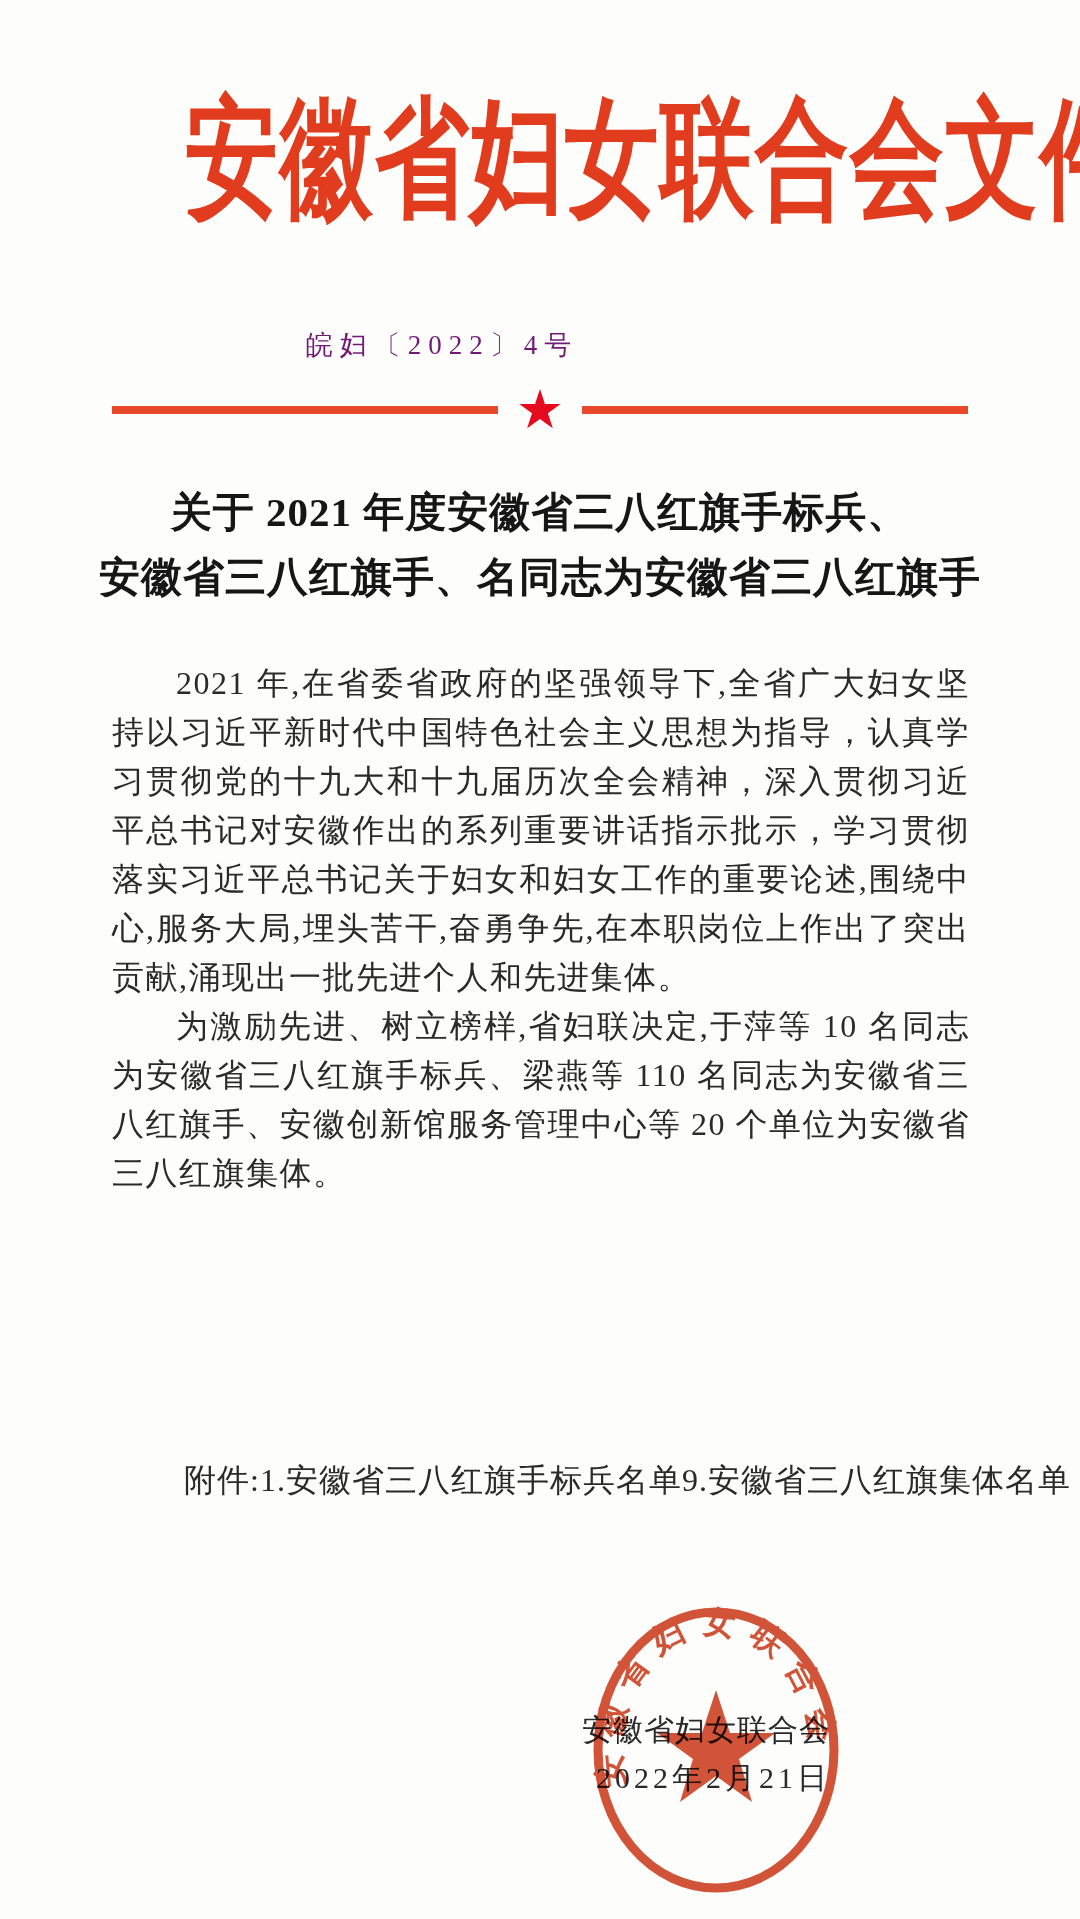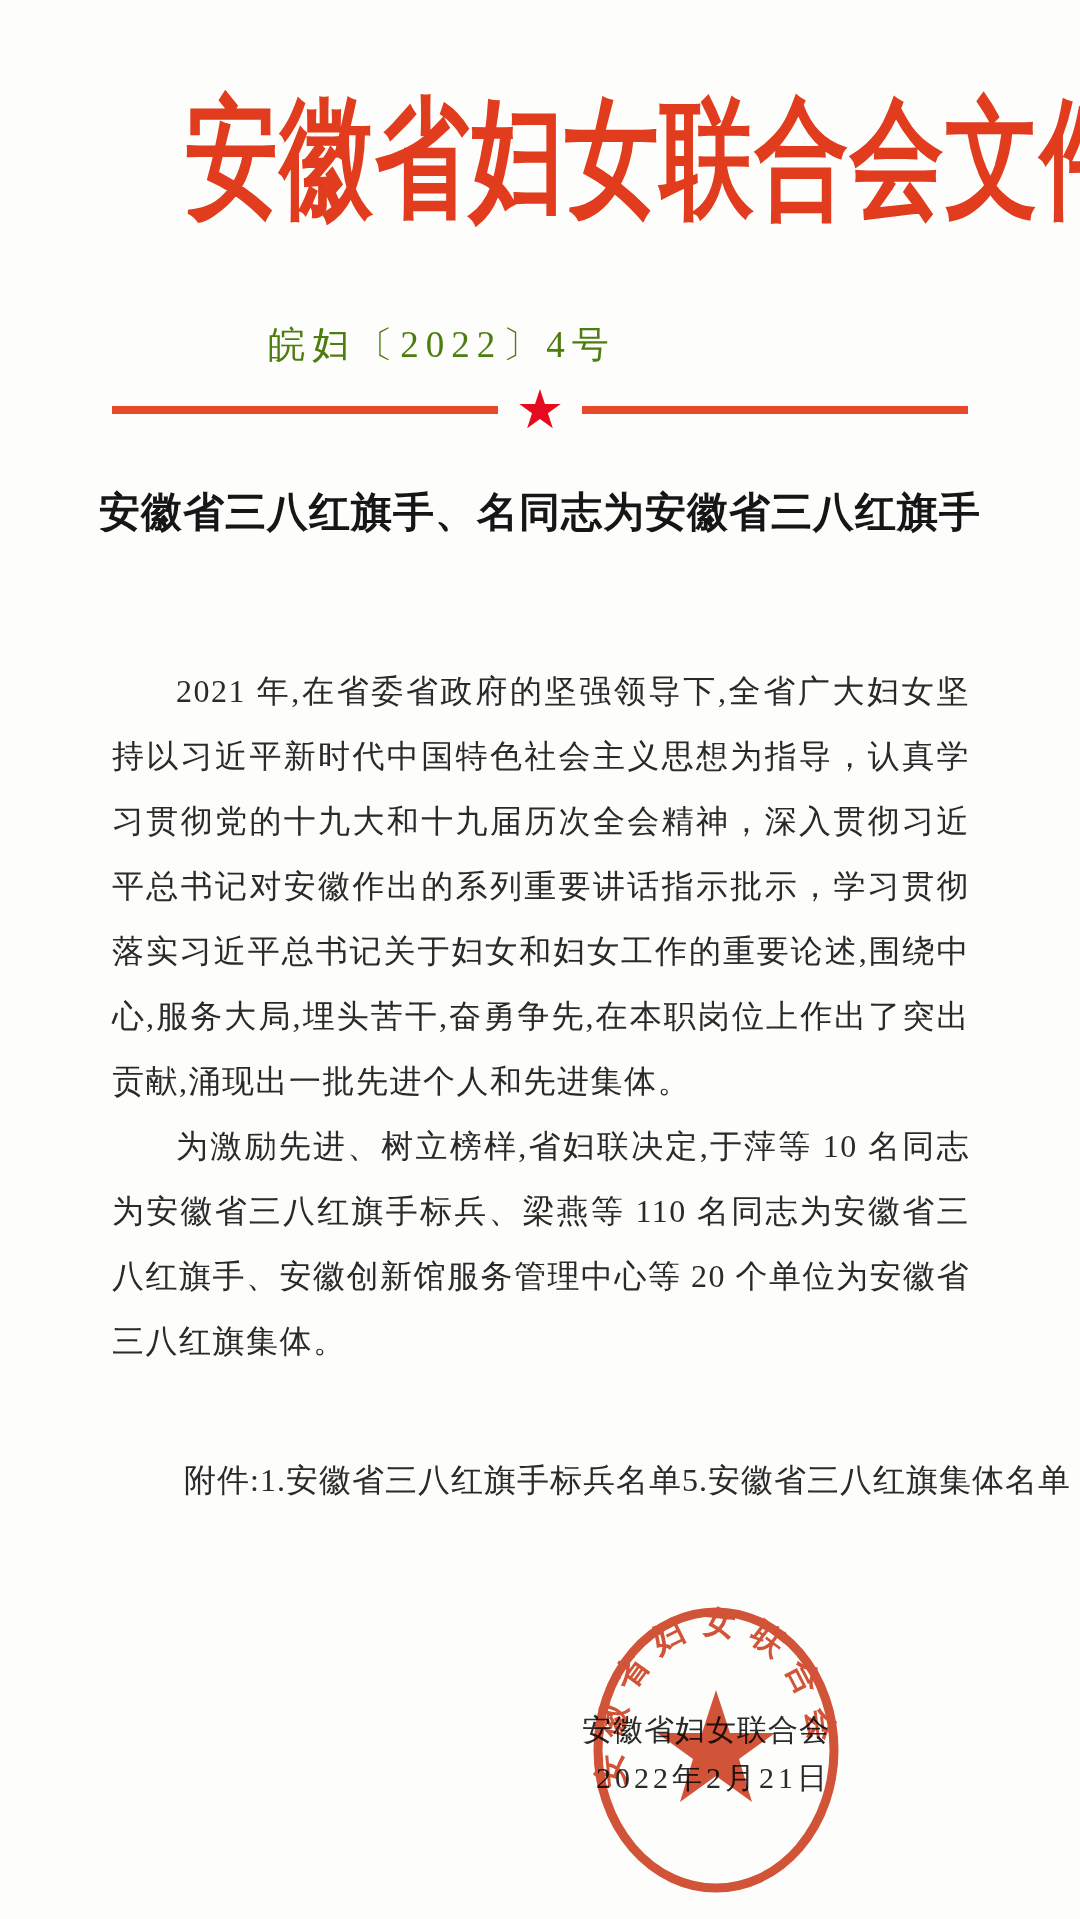--- a/index.html
+++ b/index.html
@@ -16,42 +16,42 @@
     text-align:center;line-height:150px;height:160px;
   }
   .header-title{
     display:inline-block;
     font-size:130px;font-weight:bold;color:#e23c1e;
     letter-spacing:2px;white-space:nowrap;
     transform:scaleX(0.72);transform-origin:50% 50%;
   }
   .doc-number{
     position:absolute;top:326px;left:0;width:884px;
-    text-align:center;font-size:37px;color:#4d7c0f;
+    text-align:center;font-size:27px;color:#701a75;
     letter-spacing:7px;line-height:38px;
   }
   .divider{
     position:absolute;top:384px;left:112px;width:856px;height:52px;
     display:flex;align-items:center;gap:18px;
   }
   .divider .bar{flex:1;height:8px;background:#e8492a;}
   .divider .star{
     font-size:54px;line-height:52px;color:#e50a1e;
     font-family:"DejaVu Sans",sans-serif;
   }
   .doc-title{
     position:absolute;top:480px;left:40px;width:1000px;
     text-align:center;font-size:41px;font-weight:bold;color:#161616;
     line-height:65px;letter-spacing:1px;
   }
   .body-text{
     position:absolute;top:659px;left:112px;width:858px;
   }
   .body-text p{
-    margin:0;font-size:32px;line-height:65px;color:#2a2a2a;
+    margin:0;font-size:32px;line-height:49px;color:#2a2a2a;
     text-align:justify;text-indent:2em;letter-spacing:1.5px;
   }
   .attachments{
     position:absolute;top:1456px;left:184px;
     display:flex;align-items:flex-end;
     font-size:32px;line-height:49px;color:#2a2a2a;letter-spacing:1px;
   }
   .attachments .att-label{white-space:nowrap;}
   .att-items{display:flex;flex-direction:row;}
   .sig-org{
@@ -80,33 +80,34 @@
 
   <div class="doc-number">皖妇〔2022〕4号</div>
 
   <div class="divider">
     <div class="bar"></div>
     <div class="star">★</div>
     <div class="bar"></div>
   </div>
 
   <div class="doc-title">
+    <div>关于 2021 年度安徽省三八红旗手标兵、</div>
     <div>安徽省三八红旗手、名同志为安徽省三八红旗手</div>
   </div>
 
   <div class="body-text">
     <p>2021 年,在省委省政府的坚强领导下,全省广大妇女坚持以习近平新时代中国特色社会主义思想为指导，认真学习贯彻党的十九大和十九届历次全会精神，深入贯彻习近平总书记对安徽作出的系列重要讲话指示批示，学习贯彻落实习近平总书记关于妇女和妇女工作的重要论述,围绕中心,服务大局,埋头苦干,奋勇争先,在本职岗位上作出了突出贡献,涌现出一批先进个人和先进集体。</p>
     <p>为激励先进、树立榜样,省妇联决定,于萍等 10 名同志为安徽省三八红旗手标兵、梁燕等 110 名同志为安徽省三八红旗手、安徽创新馆服务管理中心等 20 个单位为安徽省三八红旗集体。</p>
   </div>
 
   <div class="attachments">
     <span class="att-label">附件:</span>
     <span class="att-items">
       <span>1.安徽省三八红旗手标兵名单</span>
-      <span>5.安徽省三八红旗集体名单</span>
+      <span>9.安徽省三八红旗集体名单</span>
     </span>
   </div>
 
   <div class="sig-org">安徽省妇女联合会</div>
 
   <div class="sig-date">2022年2月21日</div>
 
   <svg class="seal" viewBox="0 0 270 300">
     <defs>
       <path id="sealArc" d="M 48 199 A 96 116 0 1 1 222 199" fill="none"></path>

